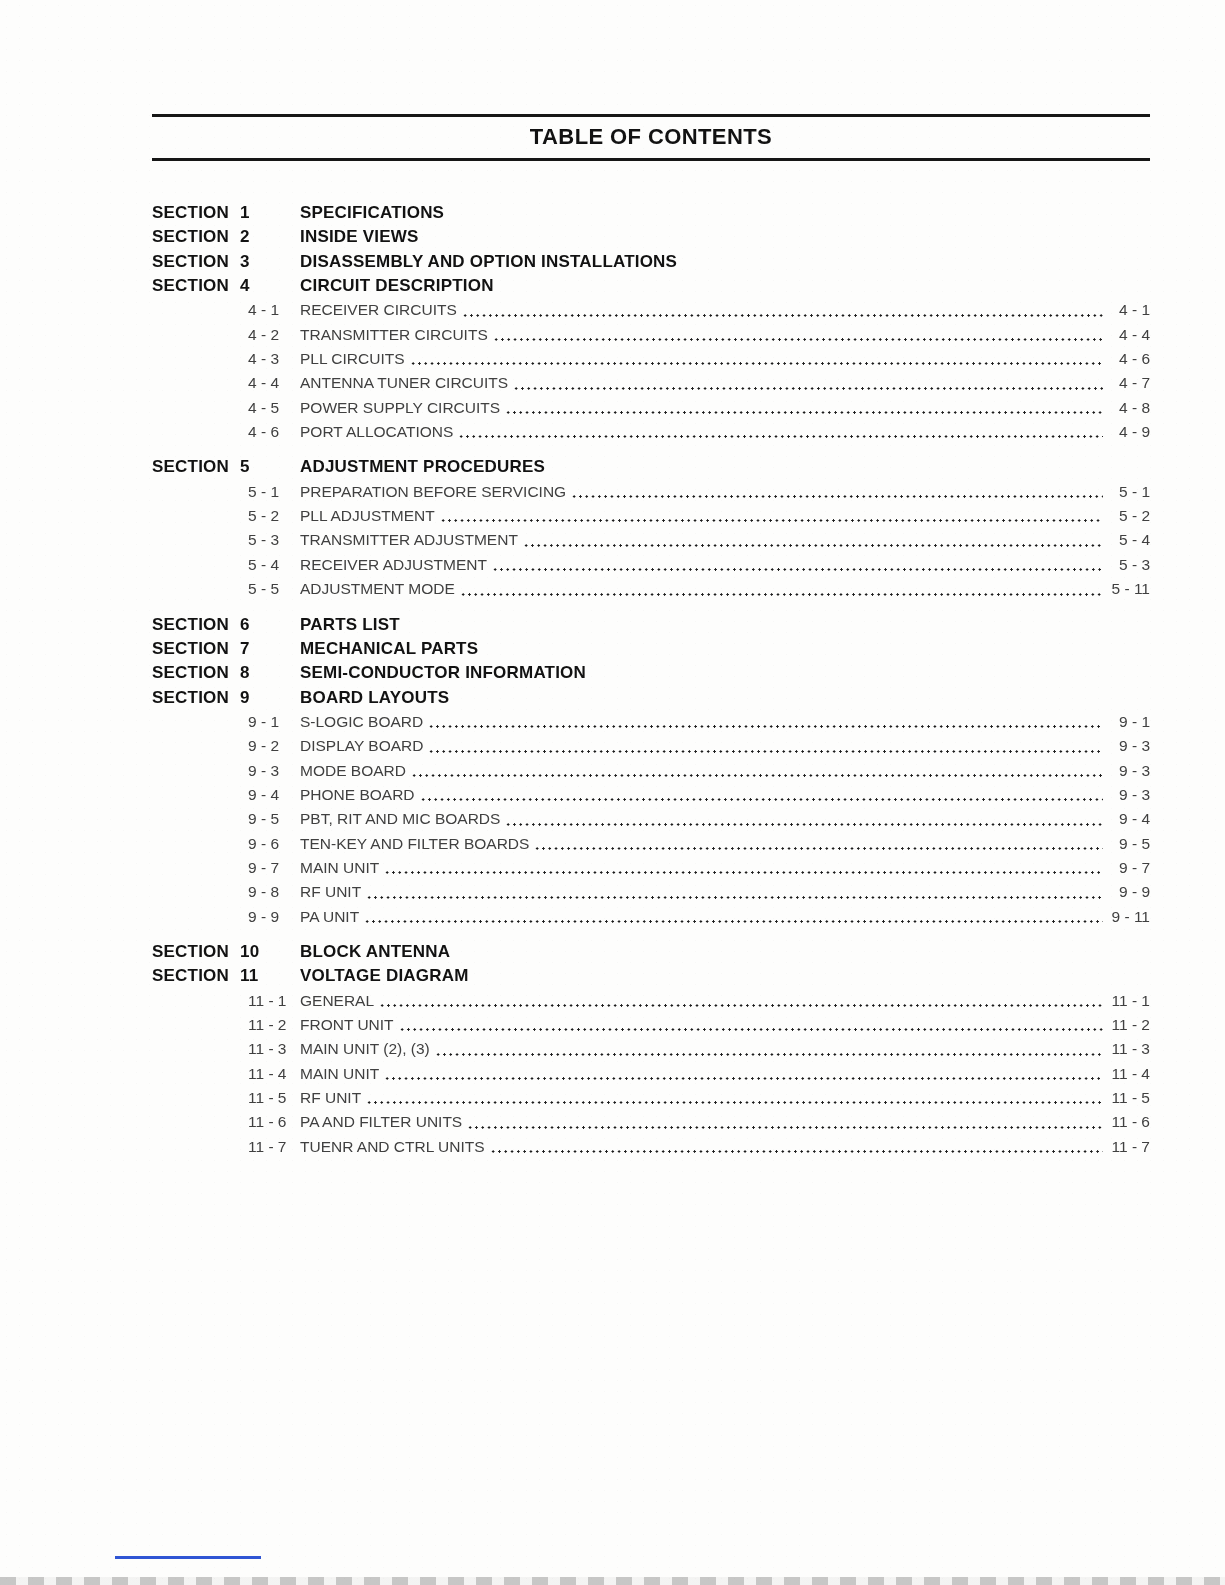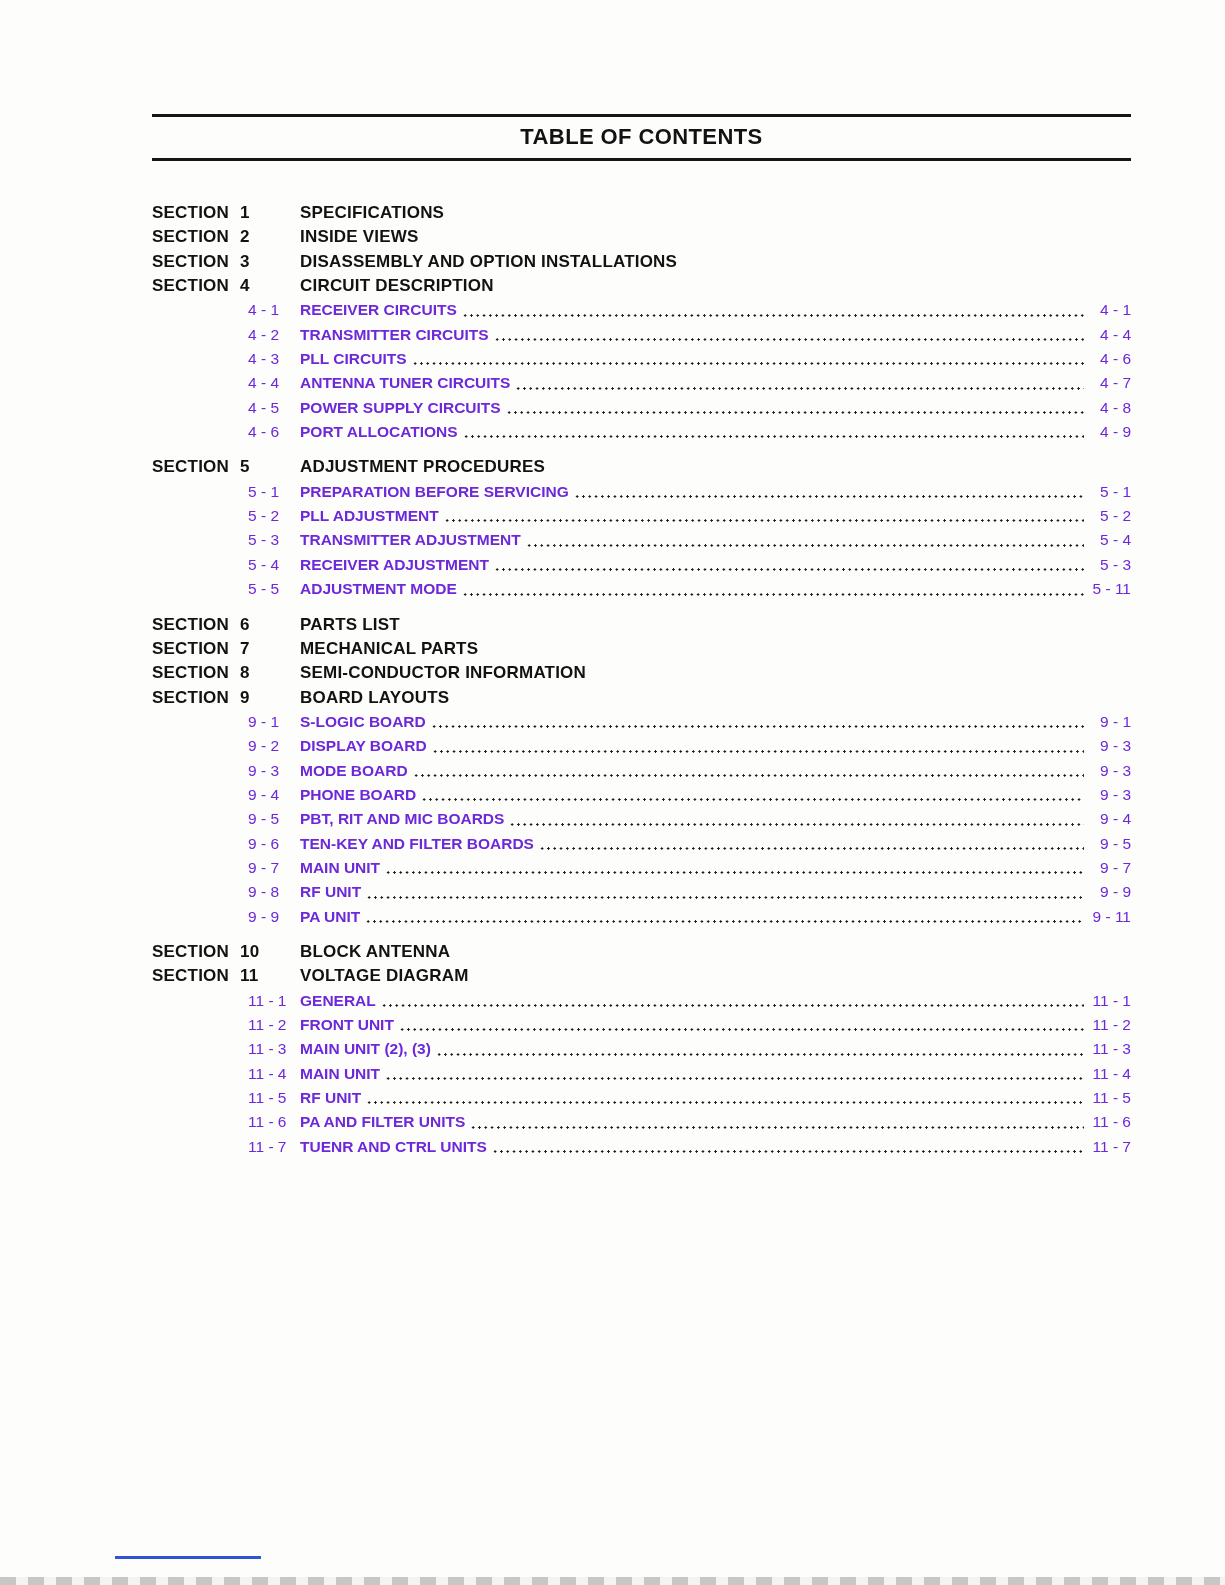--- a/index.html
+++ b/index.html
@@ -19,21 +19,21 @@
   .scan-noise {
     position: absolute;
     inset: 0;
     pointer-events: none;
     background-image: radial-gradient(circle, rgba(60,60,60,0.06) 0.7px, transparent 0.9px);
     background-size: 13px 11px;
     opacity: .5;
   }
   .page {
     position: relative;
-    padding: 114px 94px 0 152px;
+    padding: 114px 75px 0 152px;
   }
   .toc-header {
     border-top: 3px solid #161616;
     border-bottom: 3px solid #161616;
     padding: 7px 0 8px 0;
     margin-bottom: 40px;
     text-align: center;
   }
   .toc-title {
     font-size: 22px;
@@ -53,24 +53,24 @@
   .group-break { margin-top: 11px; }
   .sec-word { width: 88px; flex: none; }
   .sec-num  { width: 60px; flex: none; }
   .sec-title { flex: 1; }
   .item-row {
     display: flex;
     align-items: baseline;
     line-height: 24.35px;
     font-size: 15.5px;
     padding-left: 96px;
-    color: #6d28d9;
+    color: #404040;
   }
   .item-num { width: 52px; flex: none; }
-  .item-title { flex: none; white-space: nowrap; font-weight: bold; }
+  .item-title { flex: none; white-space: nowrap; }
   .leader {
     flex: 1 1 auto;
     align-self: flex-end;
     height: 7px;
     margin: 0 5px 4px 5px;
     background-image: radial-gradient(circle, #1c1c1c 1px, transparent 1.25px);
     background-size: 6.3px 7px;
     background-repeat: repeat-x;
     background-position: 0 100%;
     min-width: 20px;

